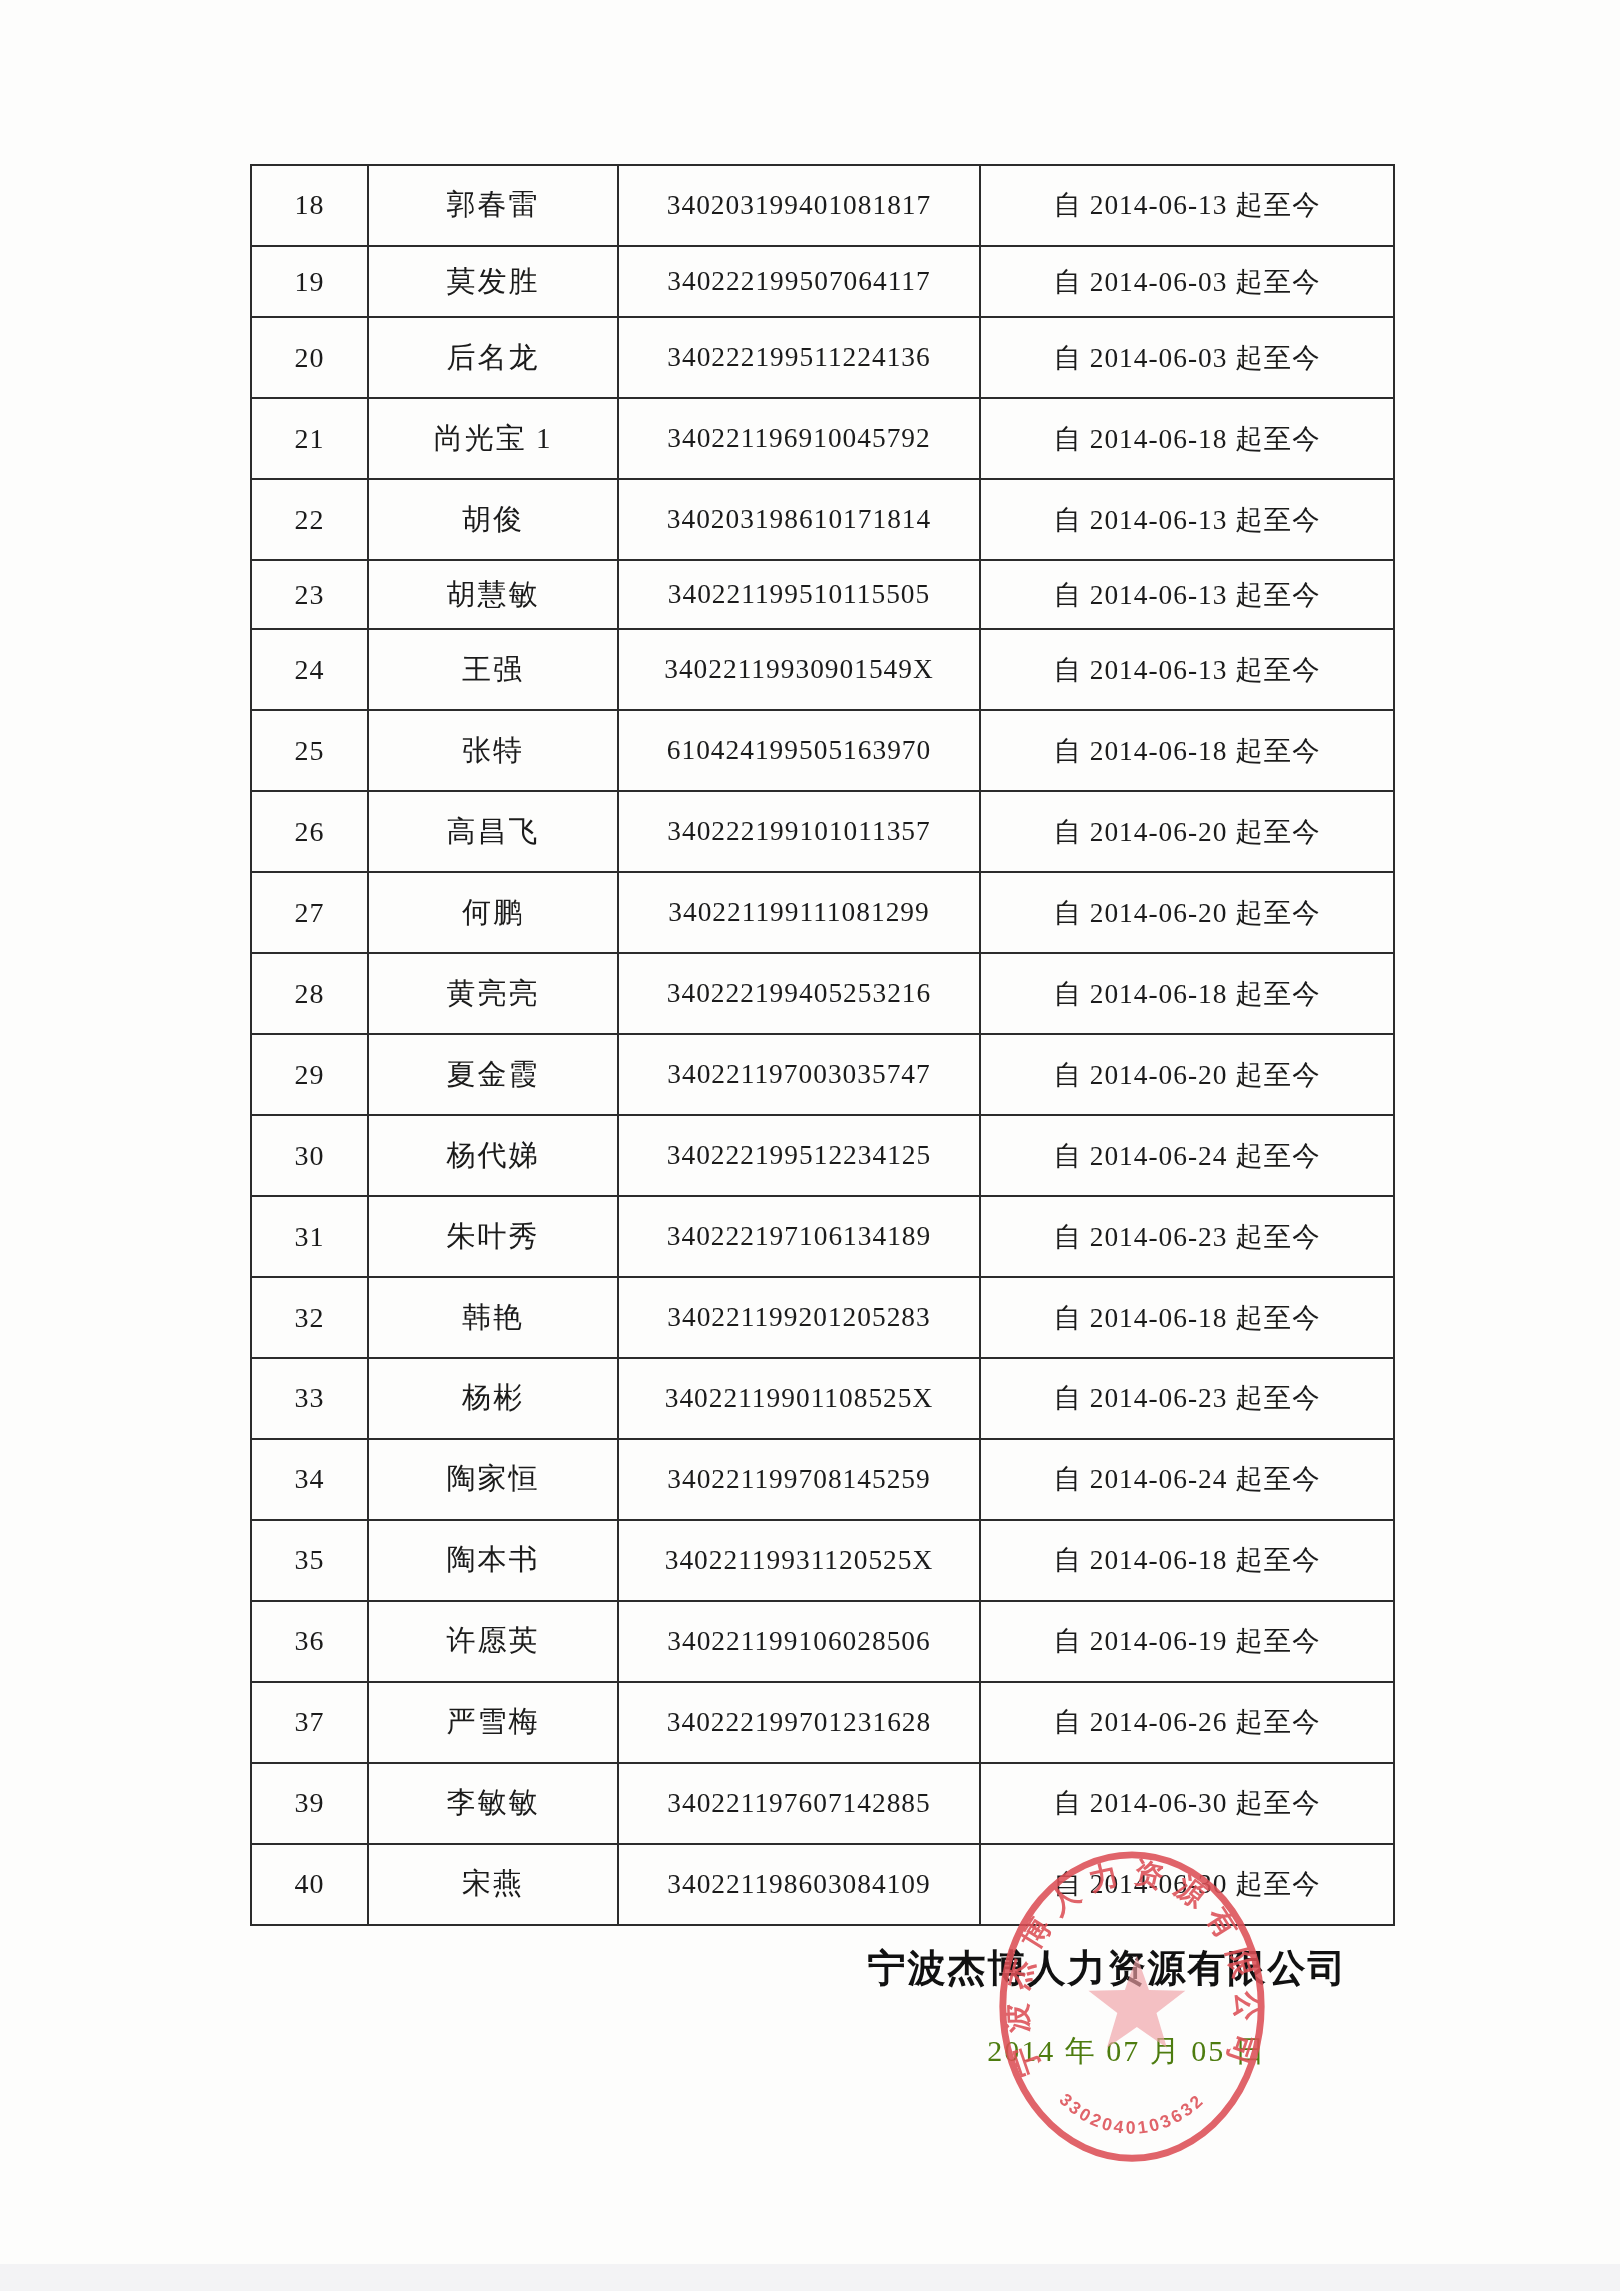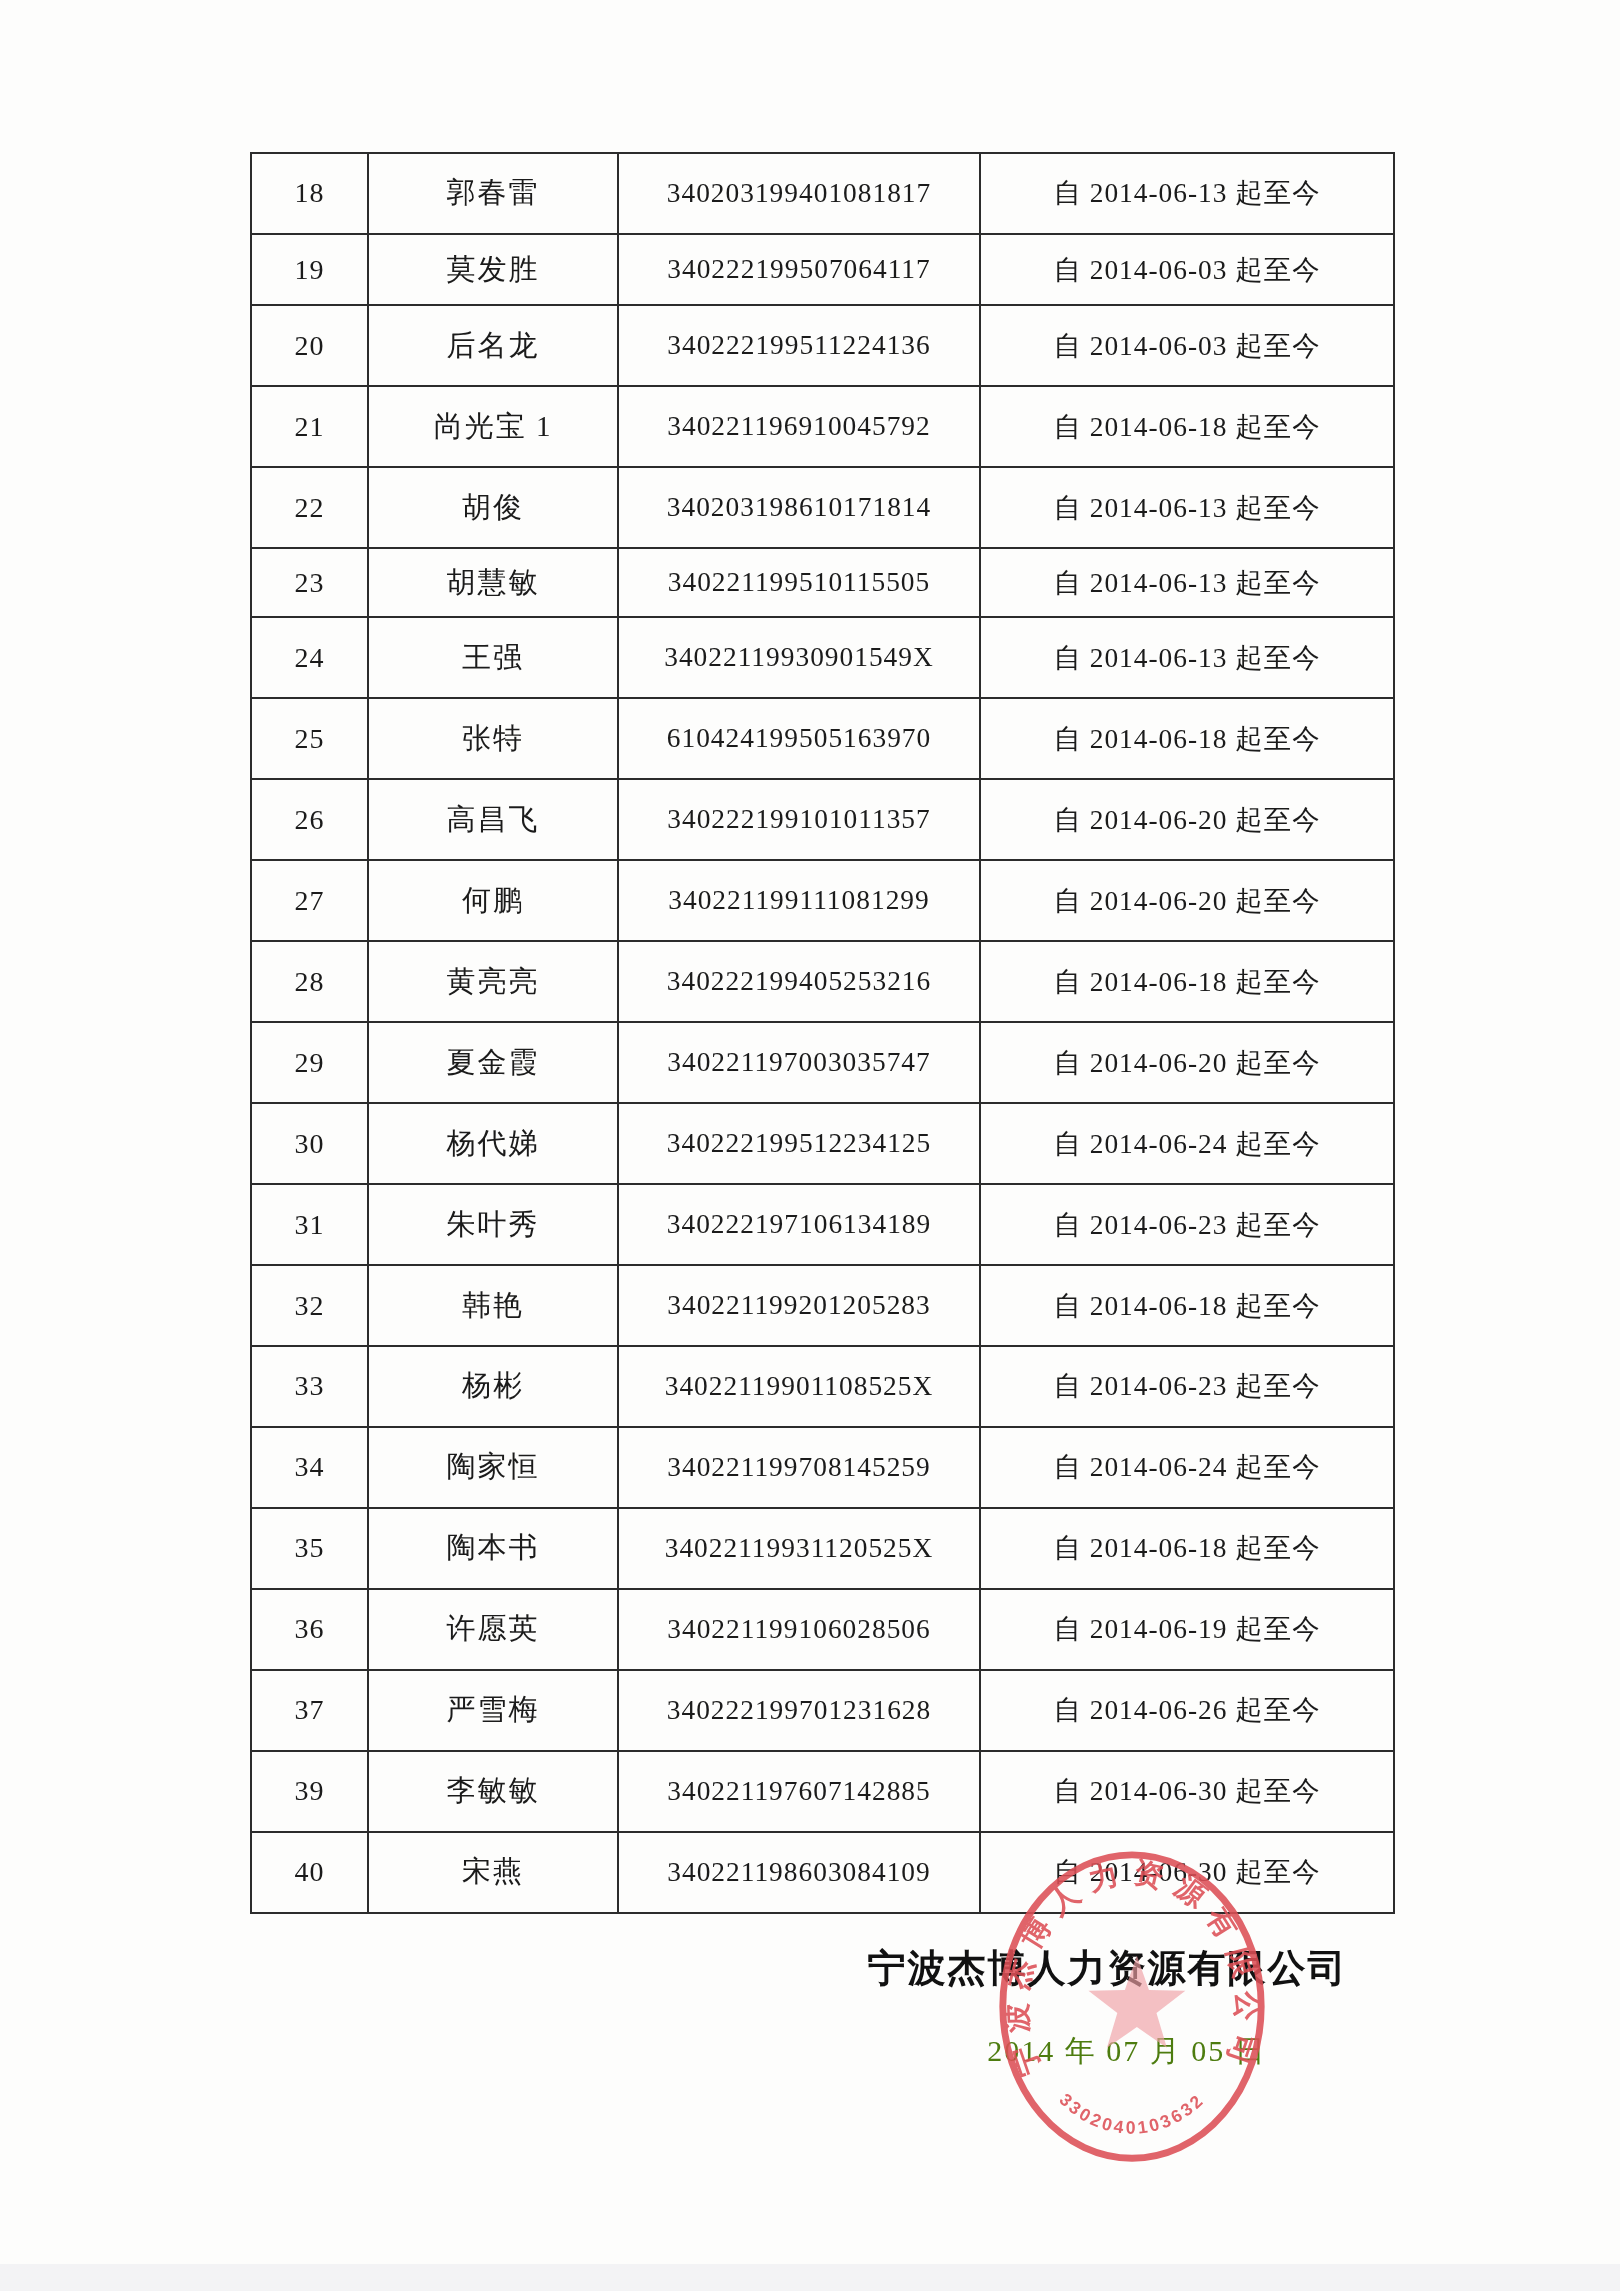--- a/index.html
+++ b/index.html
@@ -9,21 +9,21 @@
     font-family:"Liberation Serif","DejaVu Serif",serif;
     color:#1b1b1b;
     position:relative;
     overflow:hidden;
   }
   #page{
     position:absolute;left:0;top:0;width:1620px;height:2292px;
     background:#fdfdfc;
   }
   .doc-table-wrap{
-    position:absolute;left:250px;top:152px;width:1142px;height:1762px;
+    position:absolute;left:250px;top:164px;width:1142px;height:1762px;
   }
   table.roster{
     border-collapse:collapse;
     table-layout:fixed;
     width:1142px;height:1762px;
     background:transparent;
   }
   table.roster td{
     border:2px solid #2c2c2c;
     text-align:center;

